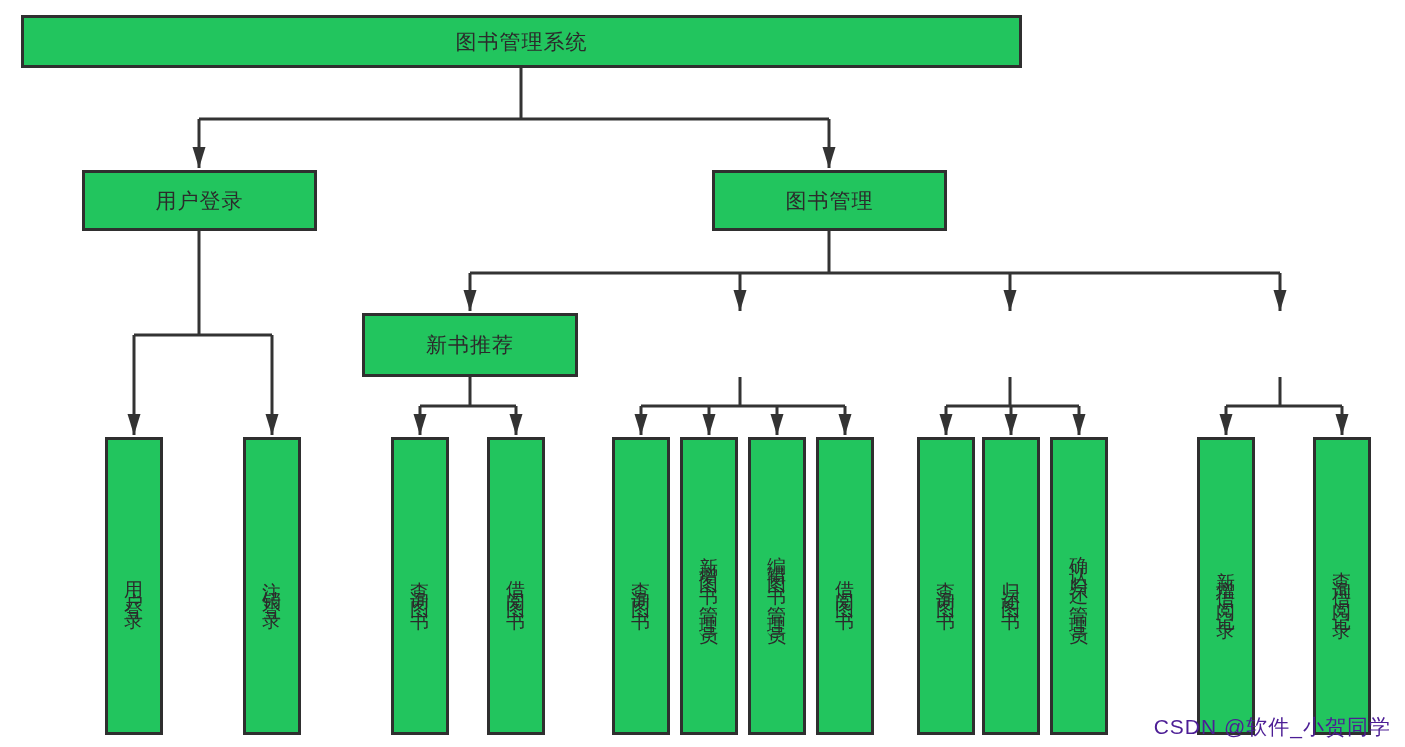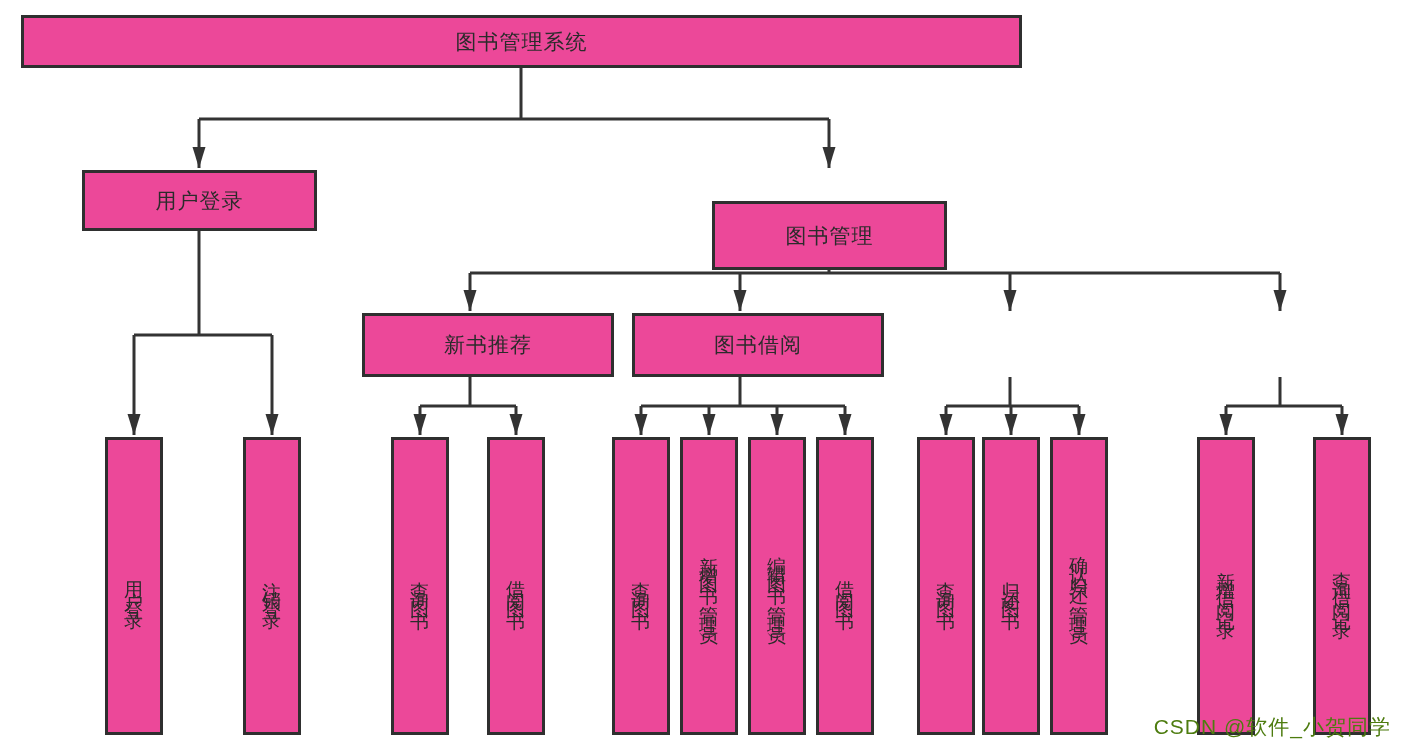--- a/index.html
+++ b/index.html
@@ -10,51 +10,51 @@
     overflow:hidden;
     font-family:"Liberation Sans","DejaVu Sans",sans-serif;
     color:#2b2b2b;
   }
   .wires{position:absolute;left:0;top:0;width:1405px;height:747px;}
   .wire{fill:none;stroke:#333333;stroke-width:3;}
   .arrowline{fill:none;stroke:#333333;stroke-width:3;}
   .box{
     position:absolute;
     box-sizing:border-box;
-    background:#ec4899;
+    background:#22c55e;
     border:3px solid #2f2f2f;
     display:flex;
     align-items:center;
     justify-content:center;
   }
   .h{font-size:21px;letter-spacing:1px;white-space:nowrap;}
   .v{
     writing-mode:vertical-rl;
     text-orientation:mixed;
     font-size:19px;
     letter-spacing:10px;
     line-height:1;
   }
   
   .root{left:21px;top:15px;width:1001px;height:53px;}
   .n-userlogin{left:82px;top:170px;width:235px;height:61px;}
-  .n-bookmgmt{left:712px;top:170px;width:235px;height:69px;margin-top:31px;}
-  .mod{top:313px;width:252px;height:64px;}
+  .n-bookmgmt{left:712px;top:170px;width:235px;height:61px;}
+  .mod{top:313px;width:216px;height:64px;}
   .m1{left:362px;} .m2{left:632px;} .m3{left:902px;} .m4{left:1172px;}
   .leaf{top:437px;width:58px;height:298px;}
   .l-a1{left:105px;} .l-a2{left:243px;}
   .l-b1{left:391px;} .l-b2{left:487px;}
   .l-c1{left:612px;} .l-c2{left:680px;} .l-c3{left:748px;} .l-c4{left:816px;}
   .l-d1{left:917px;} .l-d2{left:982px;} .l-d3{left:1050px;}
   .l-e1{left:1197px;} .l-e2{left:1313px;}
   .watermark{
     position:absolute;
     right:14px;bottom:6px;
     font-size:21px;
-    color:#4d7c0f;
+    color:#4c1d95;
     letter-spacing:1px;
     white-space:nowrap;
     margin-left:20px;
   }
 </style>
 </head>
 <body>
 
 <div class="stage">
 
@@ -96,21 +96,20 @@
       <path class="arrowline" marker-end="url(#arw)" d="M1342,406 V435"></path>
     </g>
   </svg>
 
   <div class="box h root">图书管理系统</div>
 
   <div class="box h n-userlogin">用户登录</div>
   <div class="box h n-bookmgmt">图书管理</div>
 
   <div class="box h mod m1">新书推荐</div>
-  <div class="box h mod m2">图书借阅</div>
 
   <div class="box v leaf l-a1">用户登录</div>
   <div class="box v leaf l-a2">注销登录</div>
 
   <div class="box v leaf l-b1">查询图书</div>
   <div class="box v leaf l-b2">借阅图书</div>
 
   <div class="box v leaf l-c1">查询图书</div>
   <div class="box v leaf l-c2">新增图书（管理员）</div>
   <div class="box v leaf l-c3">编辑图书（管理员）</div>

